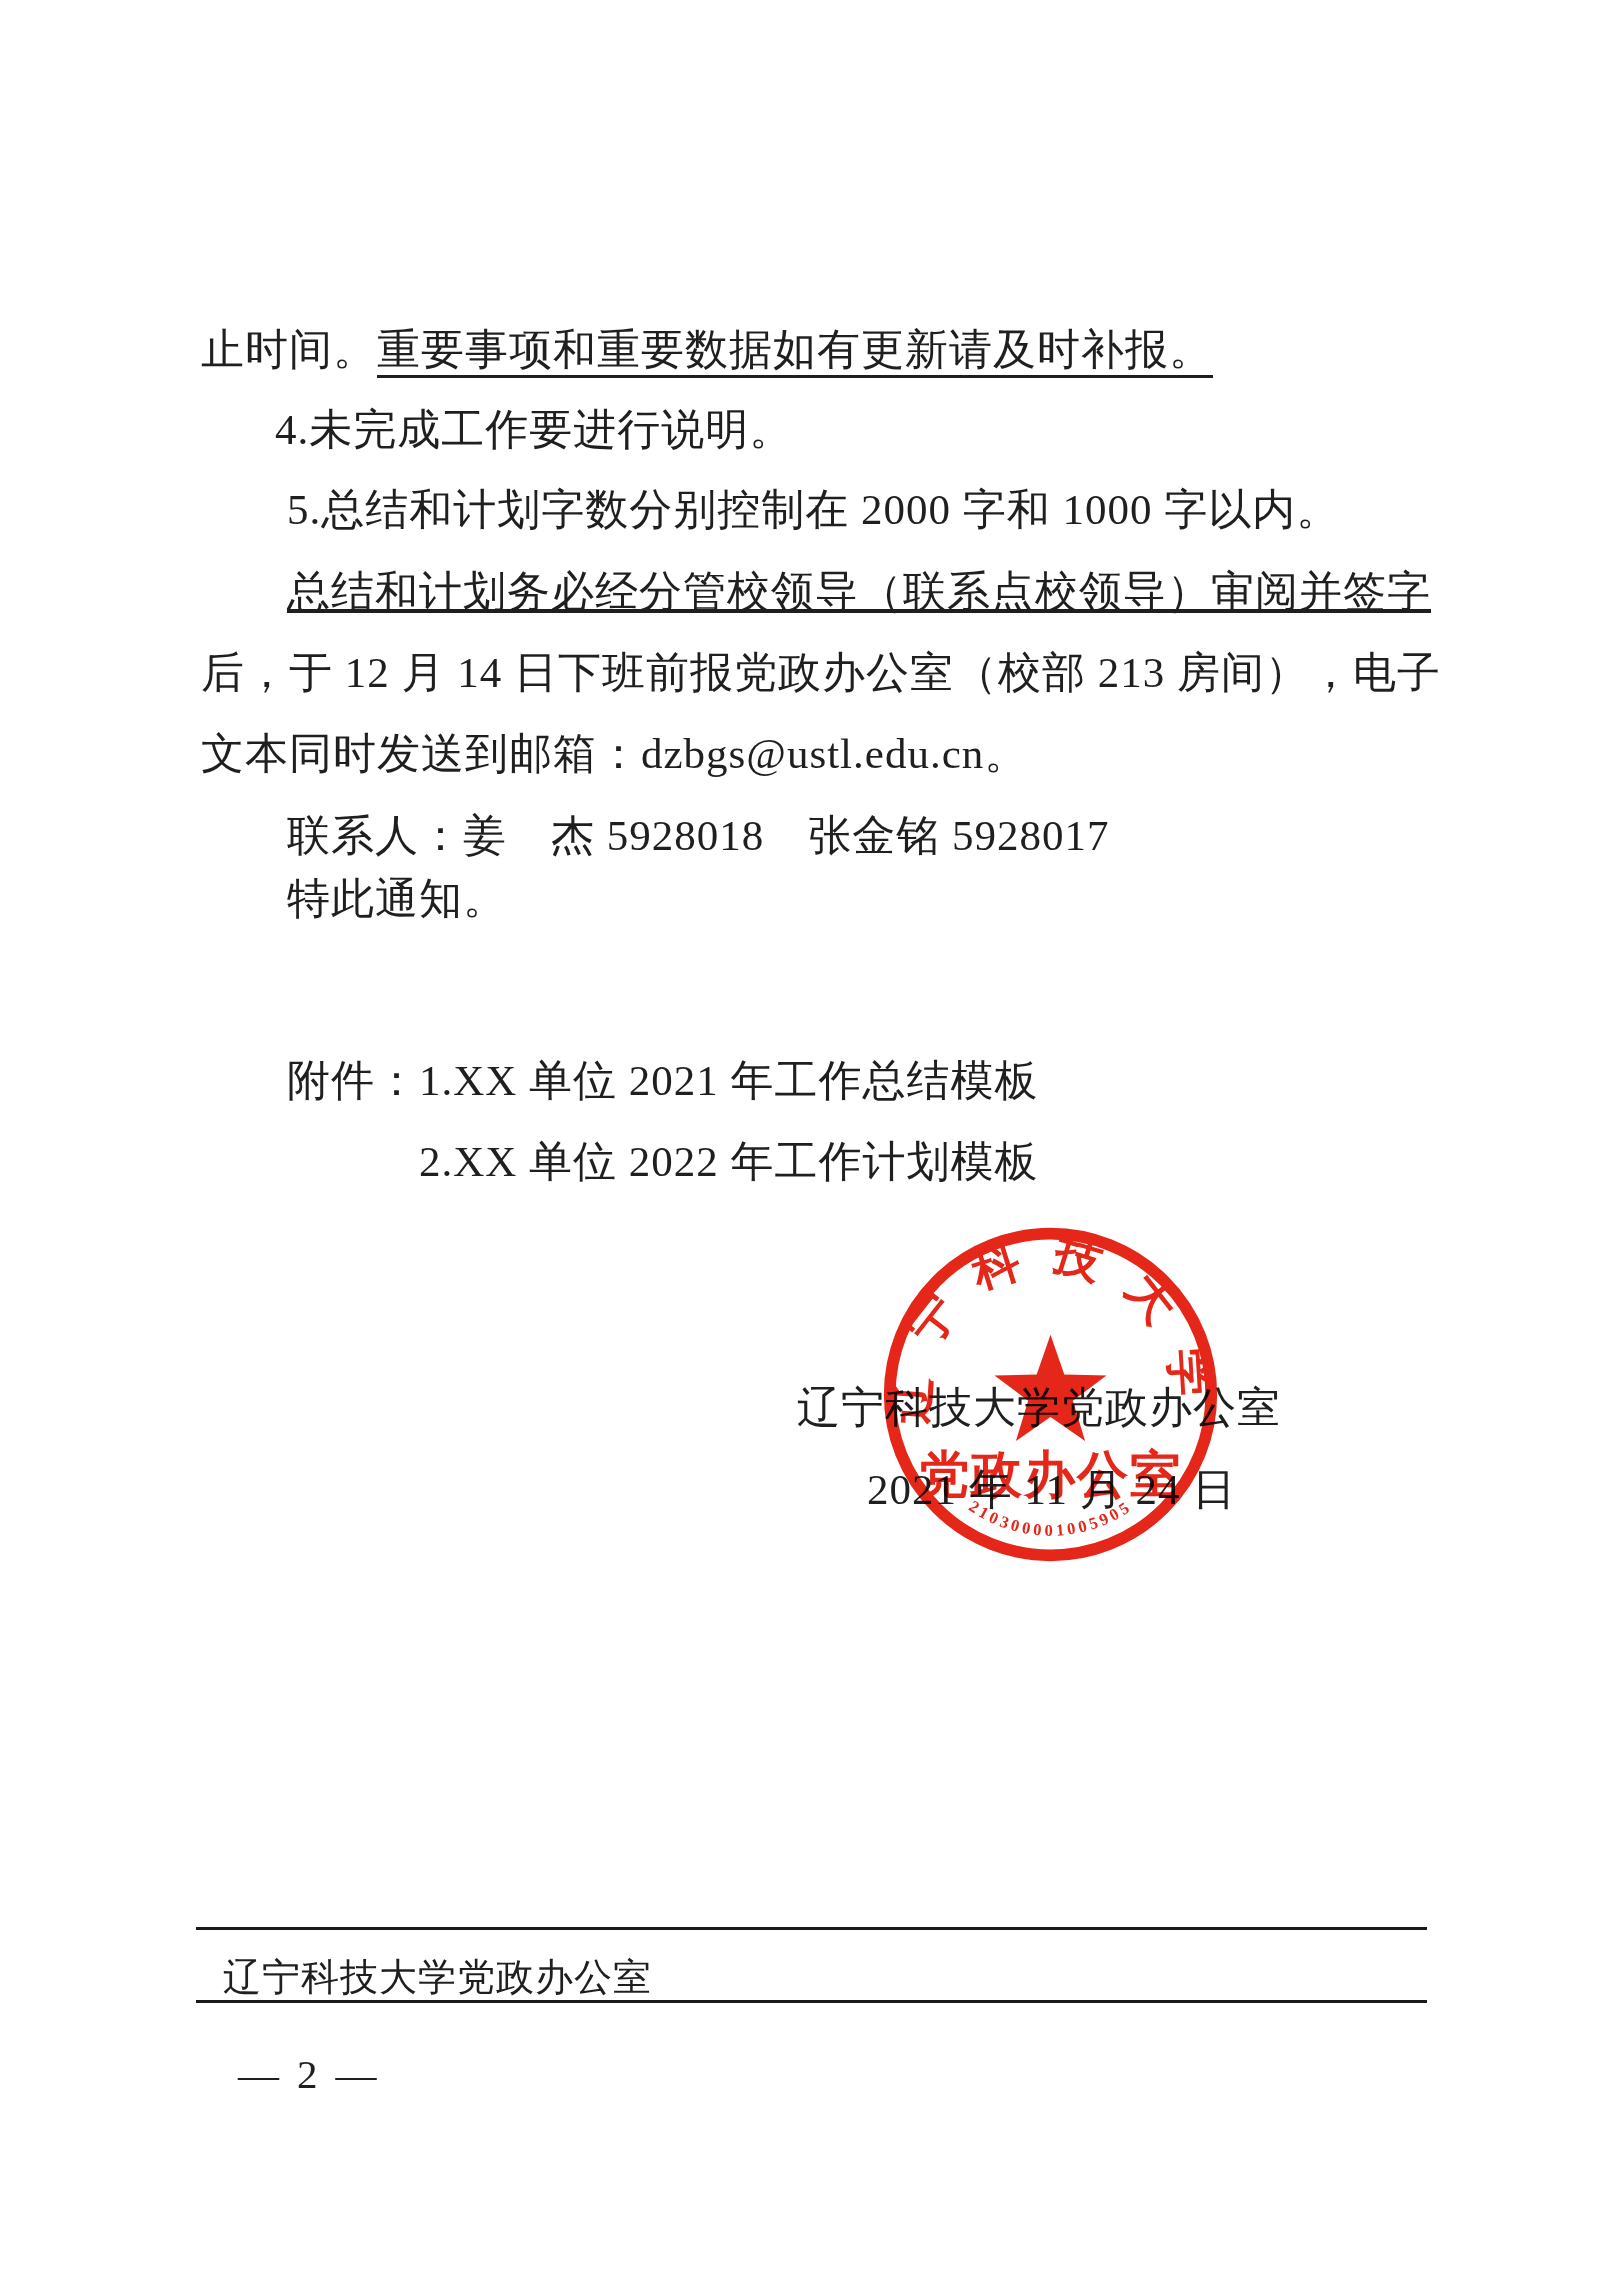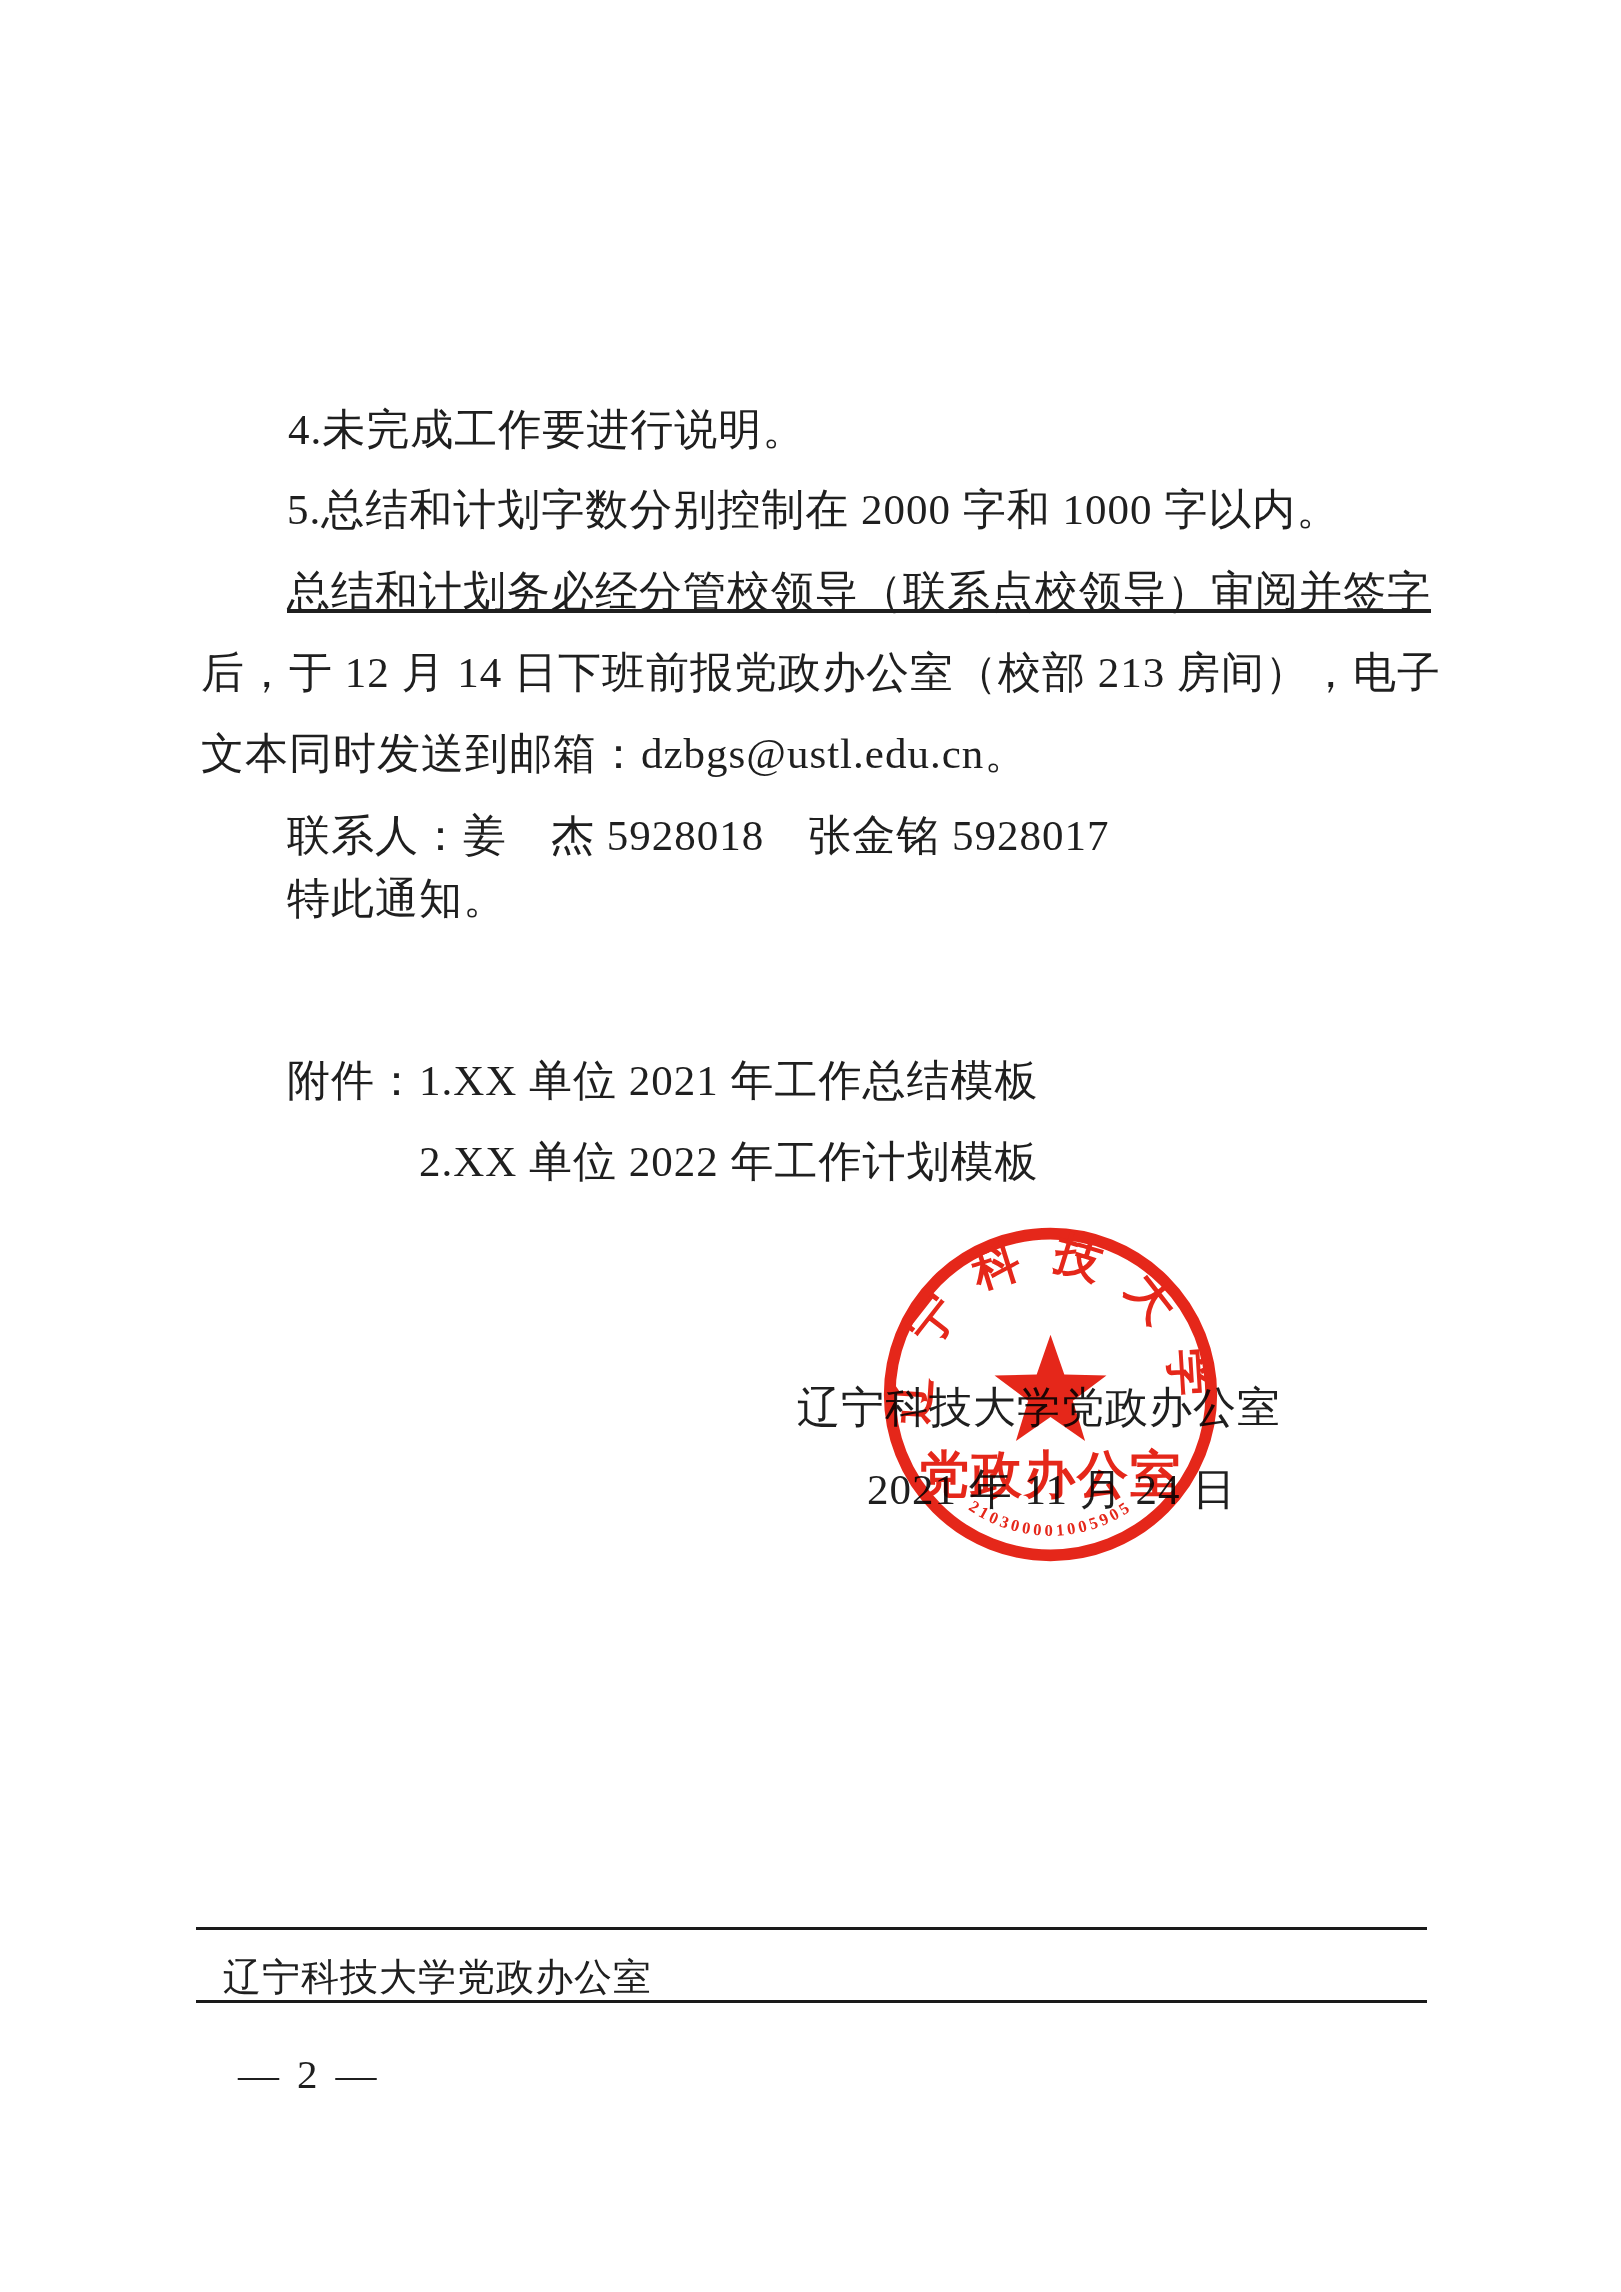--- a/index.html
+++ b/index.html
@@ -59,22 +59,25 @@
     font-size:41px;
     letter-spacing:3.9px;
     white-space:nowrap;
   }
 </style>
 </head>
 <body>
 
 <div class="page">
 
+  <div class="bodyline" style="left:201px;top:320px;">
+    <span>止时间。</span><span class="u">重要事项和重要数据如有更新请及时补报。</span>
+  </div>
 
-  <div class="bodyline" style="left:288px;top:400px;text-align:center;">4.未完成工作要进行说明。</div>
+  <div class="bodyline" style="left:275px;top:400px;text-align:center;">4.未完成工作要进行说明。</div>
 
   <div class="bodyline" style="left:287px;top:480px;">5.总结和计划字数分别控制在 2000 字和 1000 字以内。</div>
 
   <div class="bodyline" style="left:287px;top:562px;text-decoration:underline;">总结和计划务必经分管校领导（联系点校领导）审阅并签字</div>
 
   <div class="bodyline" style="left:201px;top:643px;">后，于 12 月 14 日下班前报党政办公室（校部 213 房间），电子</div>
 
   <div class="bodyline" style="left:201px;top:724px;">文本同时发送到邮箱：dzbgs@ustl.edu.cn。</div>
 
   <div class="bodyline" style="left:287px;top:806px;">联系人：姜　杰 5928018　张金铭 5928017</div>

